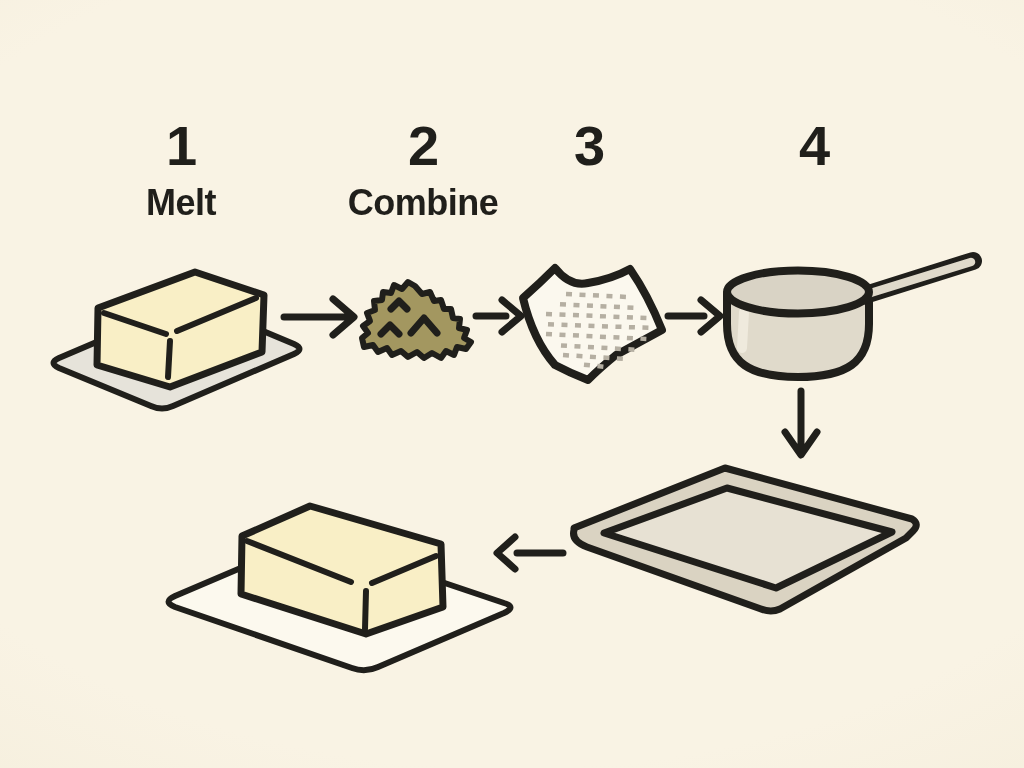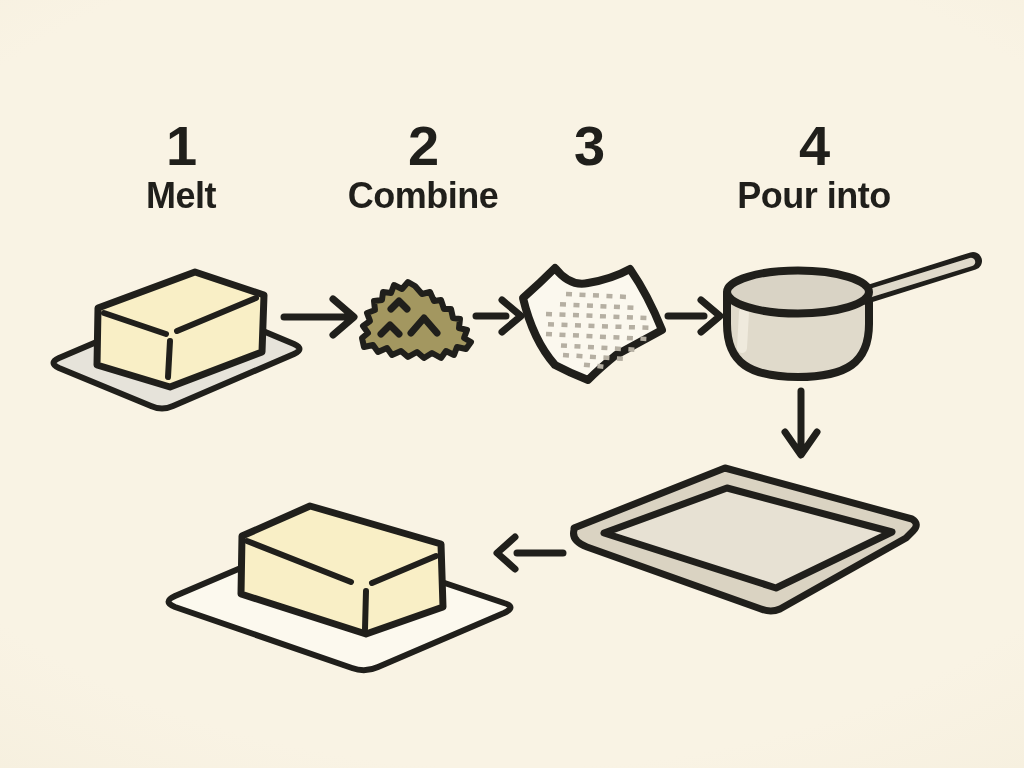--- a/index.html
+++ b/index.html
@@ -18,21 +18,21 @@
     text-align:center;
     white-space:nowrap;
   }
   .step .num{
     font-size:56px;
     font-weight:700;
     line-height:56px;
     letter-spacing:-1px;
   }
   .step .lbl{
-    margin-top:2px;
+    margin-top:9px;
     font-size:36px;
     font-weight:700;
     line-height:40px;
     letter-spacing:-0.5px;
   }
   svg.art{position:absolute;left:0;top:0;}
   .outline{stroke-linejoin:round;stroke-linecap:round;}
   .arrow{fill:none;stroke-width:7;stroke-linecap:round;stroke-linejoin:round;}
   .inner-line{fill:none;stroke-width:6;stroke-linecap:round;}
   .chevron{fill:none;stroke-width:7;stroke-linecap:round;stroke-linejoin:round;}
@@ -49,21 +49,20 @@
   </div>
   <div class="step" style="left:423px">
     <div class="num">2</div>
     <div class="lbl">Combine</div>
   </div>
   <div class="step" style="left:589px">
     <div class="num">3</div>
   </div>
   <div class="step" style="left:814px">
     <div class="num">4</div>
-    <div class="lbl">Pour into</div>
   </div>
 
   <svg class="art" width="1024" height="768" viewBox="0 0 1024 768">
     <g class="outline" fill="none" stroke-width="6" stroke="#201f1b">
 
       <g>
         <path d="M59 358 L181 306 Q192 301 203 306 L294 344 Q305 349 294 354 L173 406 Q162 411 151 406 L59 368 Q48 363 59 358 Z" fill="#e6e3da"></path>
         <path stroke-width="7" d="M98 308 L195 272 L264 295 L262 352 L170 387 L97 365 Z" fill="#f9efc6"></path>
         <path class="inner-line" d="M104 313 L166 334"></path>
         <path class="inner-line" d="M177 331 L256 298"></path>

